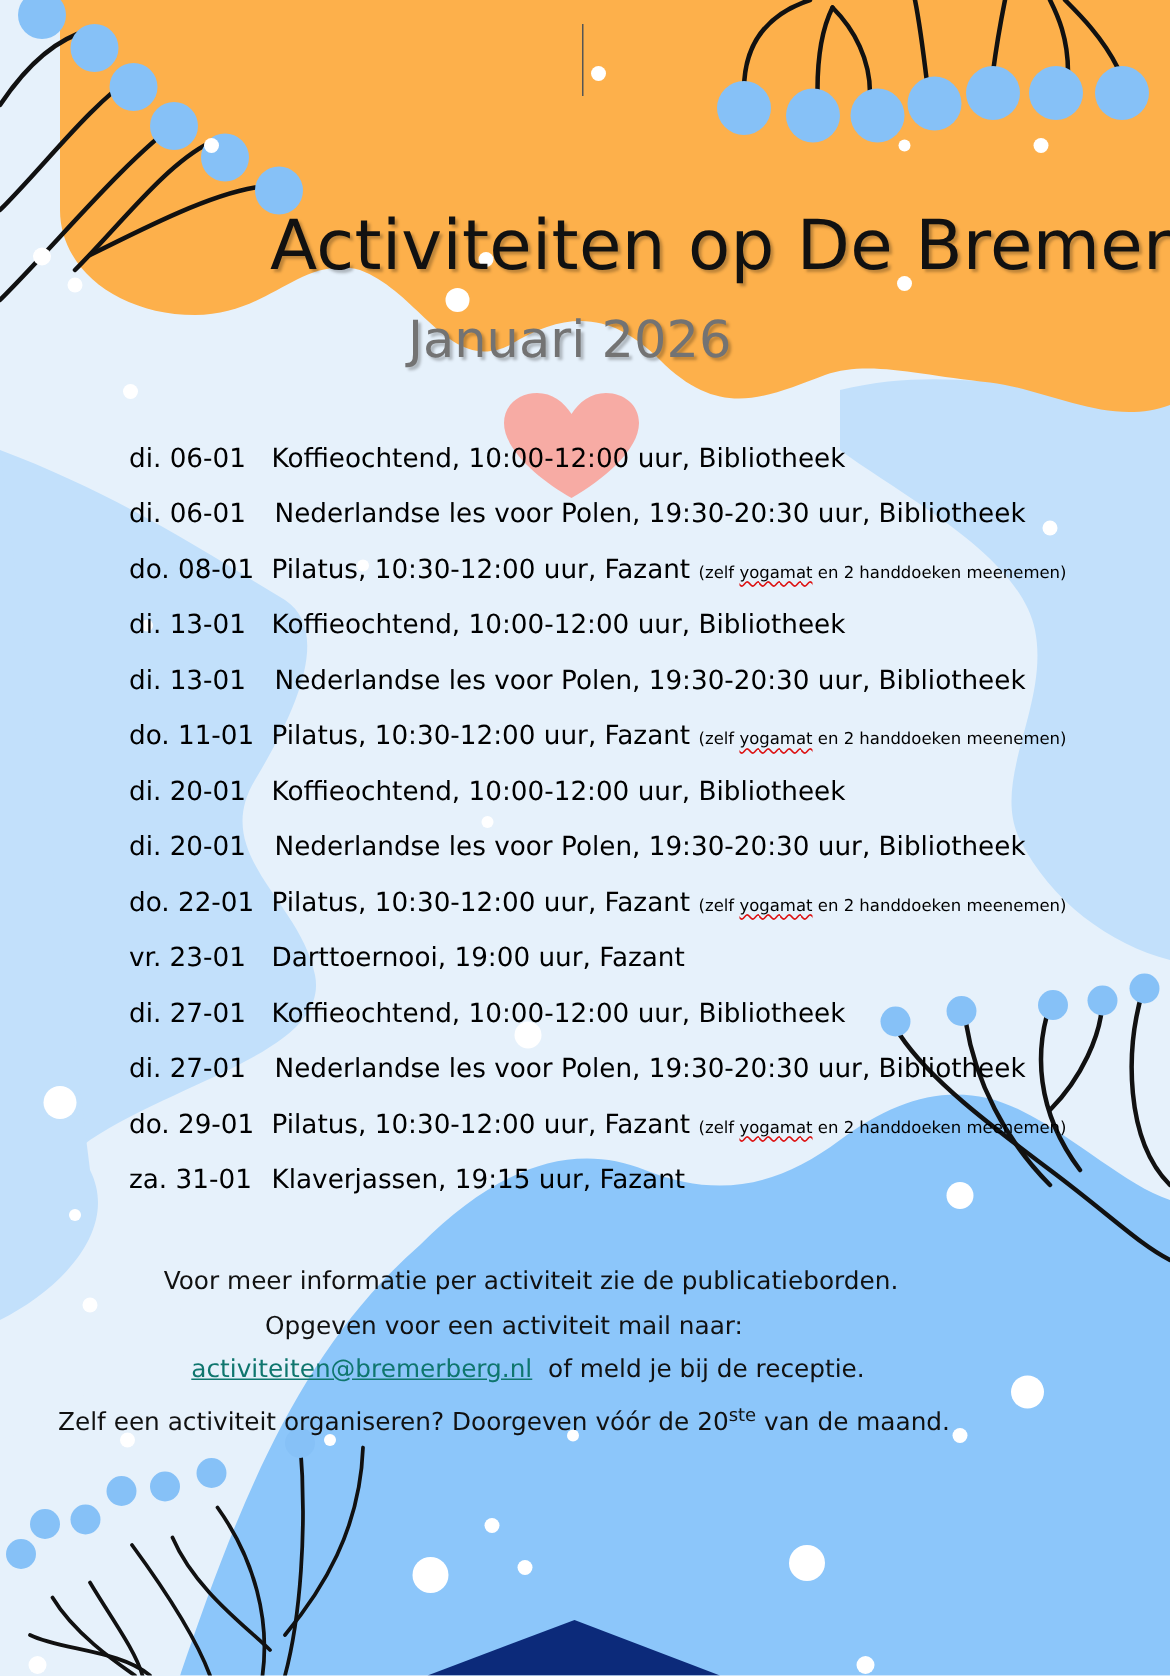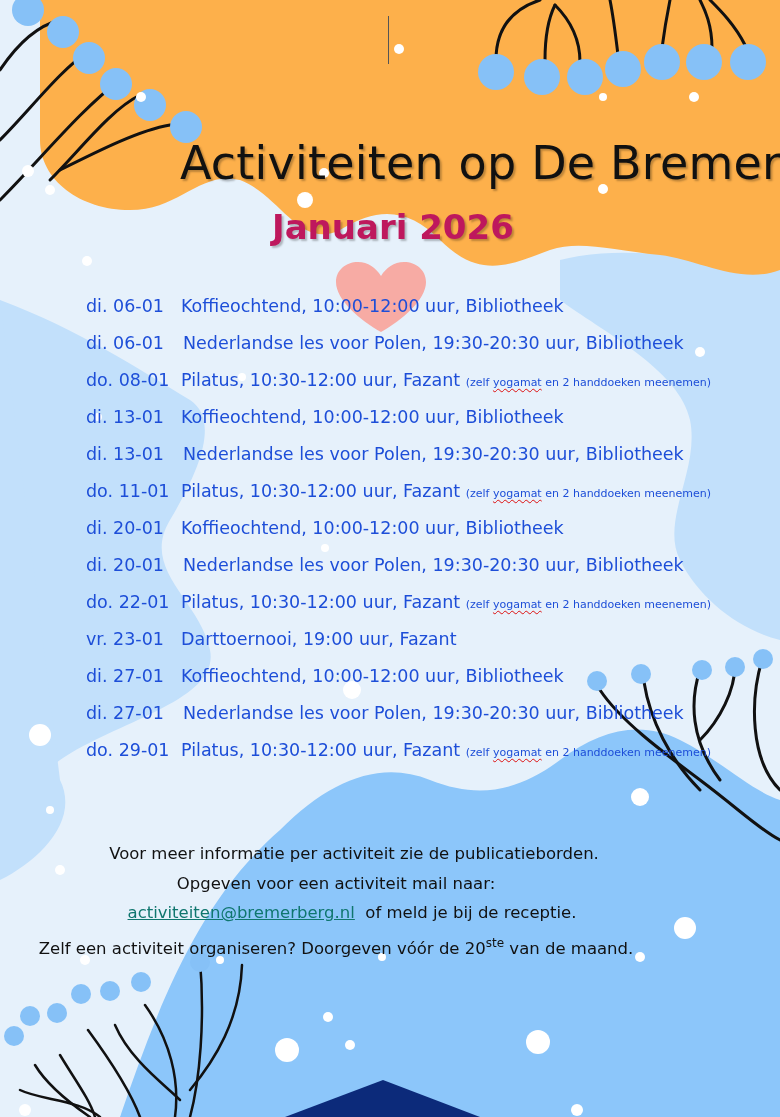--- a/index.html
+++ b/index.html
@@ -1,22 +1,22 @@
 <!DOCTYPE html>
 <html><head>
 <meta charset="utf-8">
 <style>
   html, body { margin:0; padding:0; }
   body { width:780px; height:1117px; position:relative; overflow:hidden; background:#e6f1fb; font-family:"DejaVu Sans", sans-serif; }
   .bg { position:absolute; left:0; top:0; width:780px; height:1117px; }
   .cursor { position:absolute; left:388px; top:16px; width:1px; height:48px; background:#555; }
   .title { position:absolute; left:180px; top:136px; font-size:46px; color:#111; text-shadow:2px 2px 2px rgba(0,0,0,0.25); white-space:nowrap; letter-spacing:0.2px; }
-  .subtitle { position:absolute; left:272px; top:207px; font-size:34px; color:#be185d; text-shadow:2px 2px 2px rgba(0,0,0,0.25); white-space:nowrap;font-weight:bold; }
+  .subtitle { position:absolute; left:272px; top:207px; font-size:34px; color:#737373; text-shadow:2px 2px 2px rgba(0,0,0,0.25); white-space:nowrap; }
   .list { position:absolute; left:86px; top:293px; }
-  .row { height:37px; line-height:26px; font-size:17.5px; color:#1d4ed8; white-space:nowrap; position:relative; }
+  .row { height:37px; line-height:26px; font-size:17.5px; color:#000000; white-space:nowrap; position:relative; }
   .date { display:inline-block; width:95px; }
   .act.indent { margin-left:2px; }
   .note { font-size:11px;margin-top:36px; }
   .squiggle { text-decoration:underline wavy #d11; text-decoration-thickness:1px; text-underline-offset:2px; }
   .footer { position:absolute; left:0; width:672px; top:841px; text-align:center; font-size:16.5px; color:#111; }
   .footer .line { height:29.5px; line-height:26px; white-space:nowrap; }
   .footer .l1 { margin-left:36px; }
   .footer .l3 { margin-left:32px; }
   .email { color:#0f766e; text-decoration:underline; }
   sup { font-size:12px; }
@@ -158,20 +158,21 @@
   <div class="row"><span class="date">di. 13-01</span><span class="act">Koffieochtend, 10:00-12:00 uur, Bibliotheek</span></div>
   <div class="row"><span class="date">di. 13-01</span><span class="act indent">Nederlandse les voor Polen, 19:30-20:30 uur, Bibliotheek</span></div>
   <div class="row"><span class="date">do. 11-01</span><span class="act">Pilatus, 10:30-12:00 uur, Fazant</span> <span class="note"><span>(zelf </span><span class="squiggle">yogamat</span><span> en 2 handdoeken meenemen)</span></span></div>
   <div class="row"><span class="date">di. 20-01</span><span class="act">Koffieochtend, 10:00-12:00 uur, Bibliotheek</span></div>
   <div class="row"><span class="date">di. 20-01</span><span class="act indent">Nederlandse les voor Polen, 19:30-20:30 uur, Bibliotheek</span></div>
   <div class="row"><span class="date">do. 22-01</span><span class="act">Pilatus, 10:30-12:00 uur, Fazant</span> <span class="note"><span>(zelf </span><span class="squiggle">yogamat</span><span> en 2 handdoeken meenemen)</span></span></div>
   <div class="row"><span class="date">vr. 23-01</span><span class="act">Darttoernooi, 19:00 uur, Fazant</span></div>
   <div class="row"><span class="date">di. 27-01</span><span class="act">Koffieochtend, 10:00-12:00 uur, Bibliotheek</span></div>
   <div class="row"><span class="date">di. 27-01</span><span class="act indent">Nederlandse les voor Polen, 19:30-20:30 uur, Bibliotheek</span></div>
   <div class="row"><span class="date">do. 29-01</span><span class="act">Pilatus, 10:30-12:00 uur, Fazant</span> <span class="note"><span>(zelf </span><span class="squiggle">yogamat</span><span> en 2 handdoeken meenemen)</span></span></div>
+  <div class="row"><span class="date">za. 31-01</span><span class="act">Klaverjassen, 19:15 uur, Fazant</span></div>
 </div>
 
 <div class="footer">
   <div class="line l1">Voor meer informatie per activiteit zie de publicatieborden.</div>
   <div class="line">Opgeven voor een activiteit mail naar:</div>
   <div class="line l3"><span class="email">activiteiten@bremerberg.nl</span><span style="white-space:pre">  of meld je bij de receptie.</span></div>
   <div class="line"><span>Zelf een activiteit organiseren? Doorgeven vóór de 20</span><sup>ste</sup><span> van de maand.</span></div>
 </div>
 
 </body></html>

